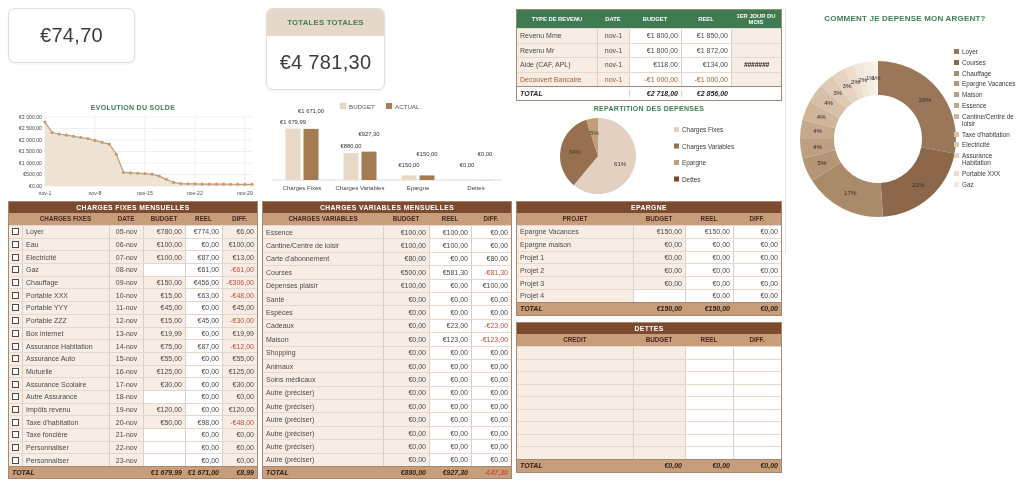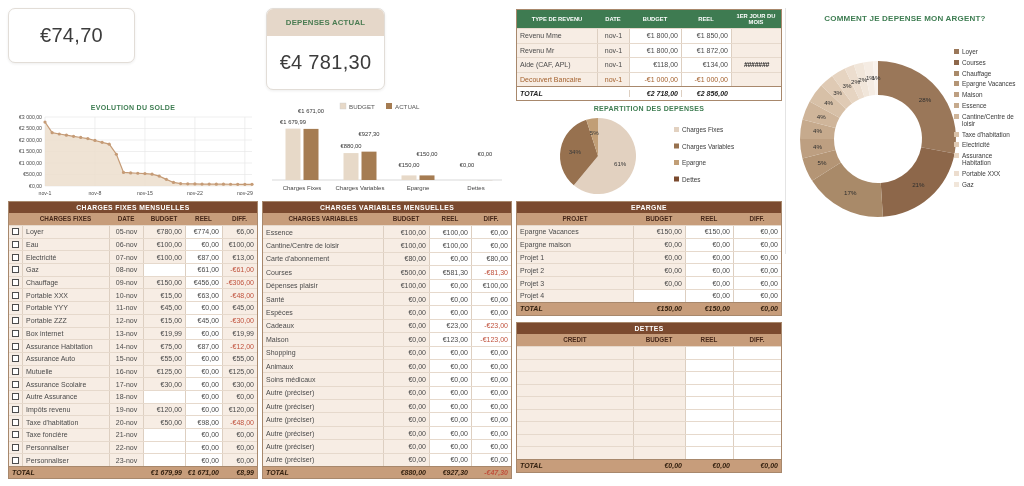--- a/index.html
+++ b/index.html
@@ -47,21 +47,21 @@
 </style>
 </head>
 <body>
 
 <div id="app">
 
   <div class="card" style="left:8px; width:127px;">
     <div class="card-body">€74,70</div>
   </div>
   <div class="card" style="left:266px; width:119px;">
-    <div class="card-head">DEPENSES ACTUAL</div>
+    <div class="card-head">TOTALES TOTALES</div>
     <div class="card-body">€4 781,30</div>
   </div>
 
   <div class="chart-block" id="evo-chart" style="left:8px; top:102px; width:250px; height:96px;">
     <div class="chart-title">EVOLUTION DU SOLDE</div>
     <div id="evo-svg-mount"><svg width="250" height="84" viewBox="0 0 250 84">
           <line x1="37" y1="3" x2="244" y2="3" stroke="#e8e8e8" stroke-width="0.7"></line>
           <text x="34" y="4.8" font-size="5.2" fill="#4a4a4a" text-anchor="end">€3 000,00</text>
           <line x1="37" y1="14.5" x2="244" y2="14.5" stroke="#e8e8e8" stroke-width="0.7"></line>
           <text x="34" y="16.3" font-size="5.2" fill="#4a4a4a" text-anchor="end">€2 500,00</text>

